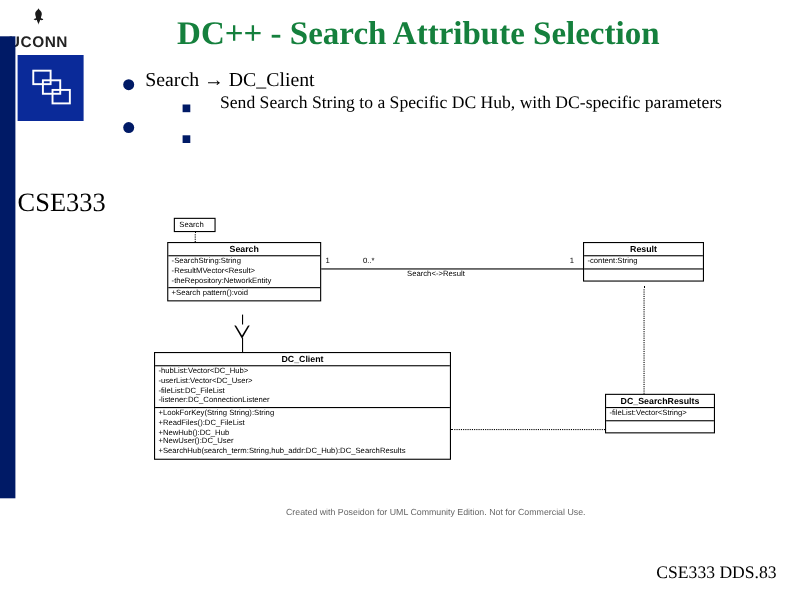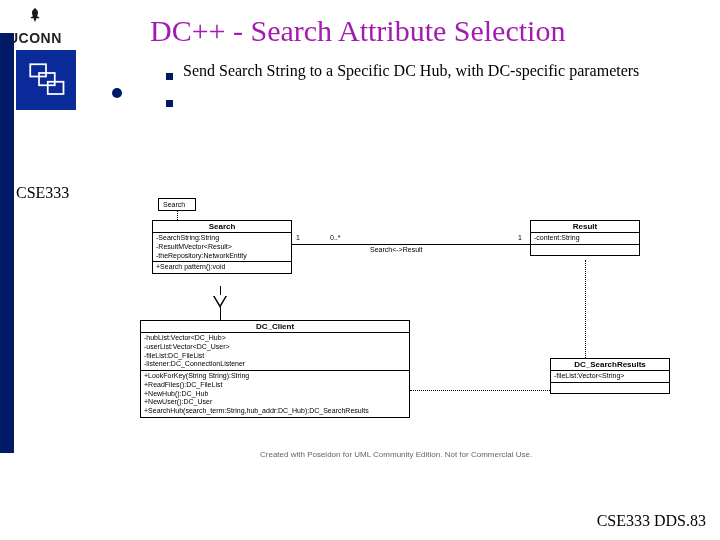--- a/index.html
+++ b/index.html
@@ -27,23 +27,24 @@
   .uconn-label {
     font-family: "Arial Black", Arial, sans-serif;
     font-weight: 900;
     font-size: 14px;
     letter-spacing: 0.5px;
     color: #222;
   }
   .title {
     position: absolute;
     top: 14px;
-    left: 150px;
+    left: 161px;
     font-size: 30px;
-    color: #a21caf;
+    color: #15803d;
+    font-weight: bold;
   }
   .blue-bar {
     position: absolute;
     top: 33px;
     left: 0;
     width: 14px;
     height: 420px;
     background: #001a66;
   }
   .cse-icon {
@@ -55,23 +56,22 @@
     background: #0a2a99;
     display: flex;
     align-items: center;
     justify-content: center;
   }
   .cse-icon svg { width: 42px; height: 42px; }
   .course-label {
     position: absolute;
     top: 172px;
     left: 16px;
-    font-size: 16px;
-    color: #000;
-    margin-top: 12px;
+    font-size: 24px;
+    color: #000;
   }
   .content {
     position: absolute;
     top: 62px;
     left: 112px;
     width: 600px;
   }
   .b1 {
     display: flex;
     align-items: baseline;
@@ -84,21 +84,21 @@
     flex: 0 0 auto;
     position: relative;
     top: 4px;
   }
   .b1-text {
     font-size: 18px;
   }
   .b2 {
     display: flex;
     align-items: baseline;
-    gap: 10px;
+    gap: 27px;
     margin-left: 54px;
     margin-bottom: 4px;
   }
   .b2 .sq {
     width: 7px; height: 7px;
     background: #001a66;
     flex: 0 0 auto;
     position: relative;
     top: 4px;
   }
@@ -211,20 +211,28 @@
       <rect x="6" y="6" width="18" height="14"></rect>
       <rect x="16" y="16" width="18" height="14"></rect>
       <rect x="26" y="26" width="18" height="14"></rect>
     </g>
   </svg>
 </div>
 
 <div class="course-label">CSE333</div>
 
 <div class="content">
+  <div class="b1">
+    <span class="circ"></span>
+    <span class="b1-text">
+      <span>Search</span>
+      <span class="arrow">→</span>
+      <span>DC_Client</span>
+    </span>
+  </div>
   <div class="b2">
     <span class="sq"></span>
     <span class="b2-text">Send Search String to a Specific DC Hub, with DC-specific parameters</span>
   </div>
   <div class="b1">
     <span class="circ"></span>
   </div>
   <div class="b2">
     <span class="sq"></span>
   </div>
@@ -266,26 +274,26 @@
 -userList:Vector&lt;DC_User&gt;
 -fileList:DC_FileList
 -listener:DC_ConnectionListener</div>
     <div class="uml-sec">+LookForKey(String String):String
 +ReadFiles():DC_FileList
 +NewHub():DC_Hub
 +NewUser():DC_User
 +SearchHub(search_term:String,hub_addr:DC_Hub):DC_SearchResults</div>
   </div>
 
-  <div class="uml-box" style="top:160px;left:400px;width:120px;">
+  <div class="uml-box" style="top:160px;left:400px;width:100px;">
     <div class="uml-title">DC_SearchResults</div>
     <div class="uml-sec">-fileList:Vector&lt;String&gt;</div>
     <div class="uml-sec" style="height:10px;"></div>
   </div>
 
   <div class="dot-line-v" style="top:62px;left:435px;height:98px;"></div>
 
   <div class="dot-line" style="top:192px;left:260px;width:140px;"></div>
 
-  <div class="watermark" style="top:252px;left:110px;">Created with Poseidon for UML Community Edition. Not for Commercial Use.</div>
+  <div class="watermark" style="top:263px;left:110px;">Created with Poseidon for UML Community Edition. Not for Commercial Use.</div>
 </div>
 
 <div class="footer">CSE333 DDS.83</div>
 
 </body></html>

